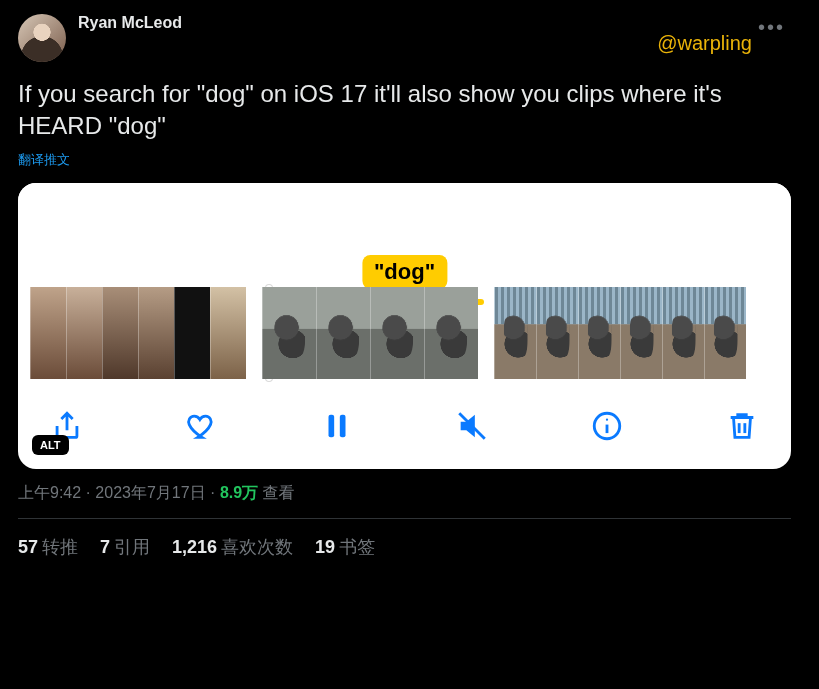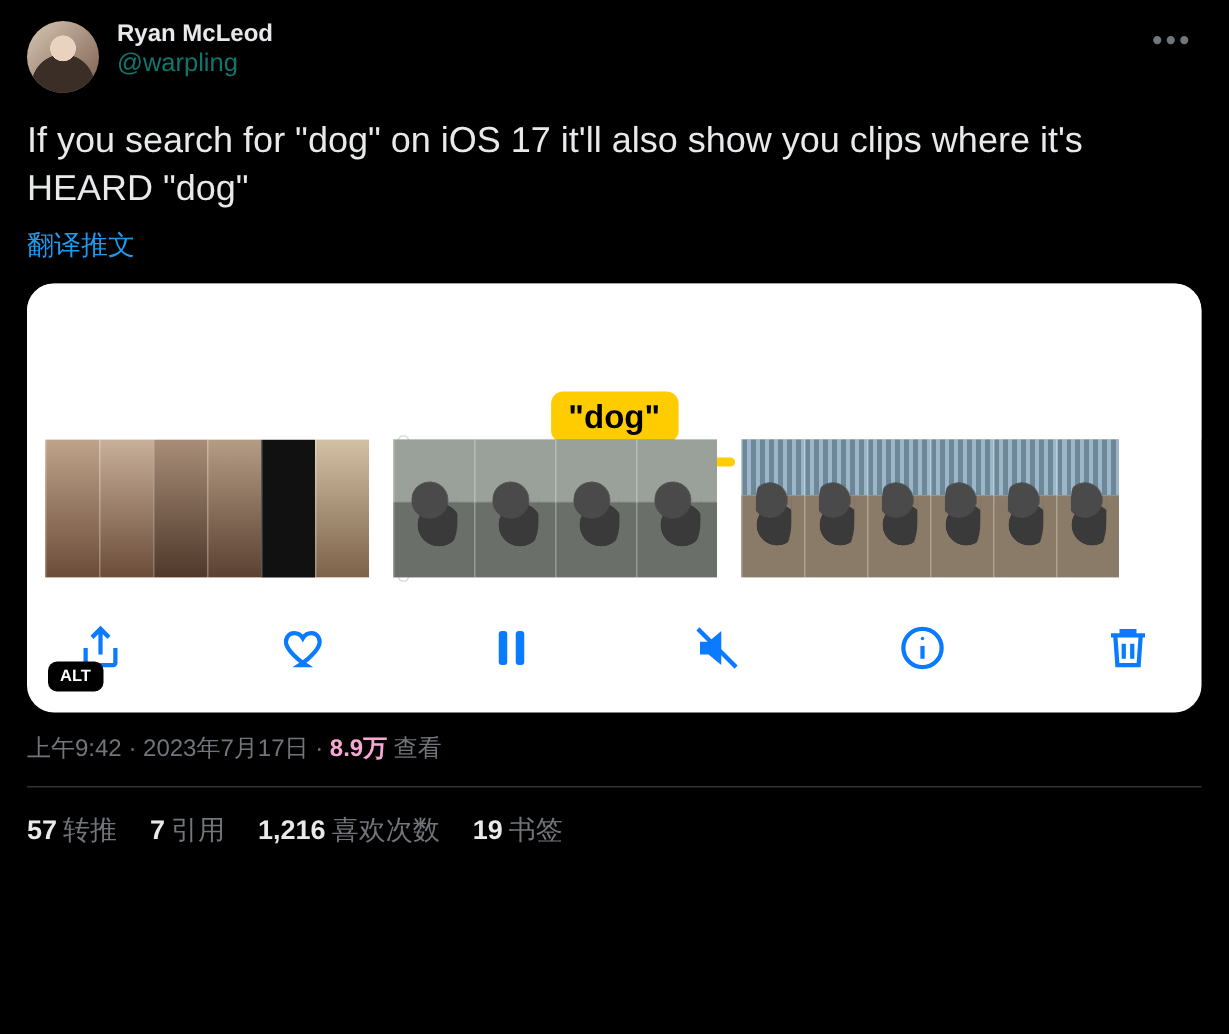--- a/index.html
+++ b/index.html
@@ -1,26 +1,26 @@
 <!DOCTYPE html>
 <html><head>
 <meta charset="utf-8">
 <style>
   * { box-sizing: border-box; margin: 0; padding: 0; }
   html, body { width: 819px; height: 689px; background: #000; font-family: -apple-system, Helvetica, Arial, sans-serif; color: #e7e9ea; overflow: hidden; }
-  .tweet { padding: 14px 18px 0 18px; }
+  .tweet { padding: 14px 28px 0 18px; }
   .header { display: flex; align-items: flex-start; }
   .avatar { width: 48px; height: 48px; border-radius: 50%; background: linear-gradient(135deg,#d7c7b6,#7a5c4b); flex-shrink: 0; position: relative; overflow: hidden; }
   .avatar::after { content:""; position:absolute; inset:0; background: radial-gradient(circle at 50% 38%, #e9d3bf 0 22%, transparent 23%), radial-gradient(circle at 50% 90%, #3b2e26 0 42%, transparent 43%); }
   .name-block { margin-left: 12px; flex: 1; }
   .display-name { font-weight: 700; font-size: 16px; color: #e7e9ea; }
-  .handle { color: #0f766e; font-size: 17px; }
+  .handle { color: #eab308; font-size: 20px; text-align: right; }
   .more { color:#71767b; font-size: 20px; letter-spacing: 2px; padding: 2px 6px; cursor: pointer; }
   .body-text { margin-top: 16px; font-size: 24px; line-height: 1.35; color: #e7e9ea; }
-  .translate { margin-top: 8px; color:#1d9bf0; font-size: 18px; cursor:pointer; }
+  .translate { margin-top: 8px; color:#1d9bf0; font-size: 13px; cursor:pointer; }
   .card { margin-top: 14px; background: #fff; border-radius: 18px; overflow: hidden; position: relative; }
   .card-top { height: 104px; background: #fff; position: relative; }
   .caption { position:absolute; left:50%; transform:translateX(-50%); top: 72px; background:#ffcc00; color:#000; font-weight:700; font-size:22px; padding:4px 12px; border-radius:8px; }
   .play-marker { position:absolute; left:58%; top: 116px; width:18px; height:6px; background:#ffcc00; border-radius:3px; }
   .strip { display:flex; gap:16px; padding: 0 12px 6px 12px; align-items:stretch; height: 100px; }
   .group { display:flex; gap:0; height:92px; }
   .thumb { height:92px; background:#888; border-left:1px solid rgba(255,255,255,0.3); }
   .g1 .thumb { width:36px; }
   .g1 .t1 { background: linear-gradient(#bfa38a,#6b4c39); }
   .g1 .t2 { background: linear-gradient(#c8b09a,#6b4c39); }
@@ -36,21 +36,21 @@
   .g3 .thumb::before { content:""; display:block; height:40%; background: repeating-linear-gradient(90deg,#6e8796 0 3px,#9bb6c8 3px 6px); }
   .g2 .thumb, .g3 .thumb { position:relative; }
   .g2 .thumb::after, .g3 .thumb::after { content:""; position:absolute; left:50%; top:50%; width:60%; height:60%; transform:translate(-50%,-45%); background: radial-gradient(circle at 40% 35%, #4a4a4a 0 30%, transparent 31%), radial-gradient(circle at 60% 65%, #3a3a3a 0 35%, transparent 36%); border-radius:40%; }
   .toolbar { display:flex; justify-content:space-between; align-items:center; padding: 18px 28px 22px 28px; }
   .tbtn { width:42px; height:42px; display:flex; align-items:center; justify-content:center; color:#0a7aff; cursor:pointer; }
   .tbtn svg { width:34px; height:34px; stroke:#0a7aff; fill:none; stroke-width:2; }
   .tbtn.pause svg rect { fill:#0a7aff; stroke:none; }
   .tbtn.mute svg { stroke-width:2; }
   .alt-badge { position:absolute; left:14px; bottom:14px; background:#000; color:#fff; font-size:11px; font-weight:700; padding:4px 8px; border-radius:6px; }
   .meta { margin-top: 14px; color:#71767b; font-size:16px; }
-  .meta strong { color:#f9a8d4; font-weight:700;text-align:center; }
+  .meta strong { color:#22c55e; font-weight:700;text-align:center; }
   .divider { border-top:1px solid #2f3336; margin:14px 0 0 0; }
   .stats { display:flex; gap:22px; padding:16px 0 0 0; color:#71767b; font-size:18px; }
   .stats span b { color:#e7e9ea; font-weight:700; margin-right:4px; }
 </style>
 </head>
 <body>
 
 <div class="tweet">
   <div class="header">
     <div class="avatar"></div>

